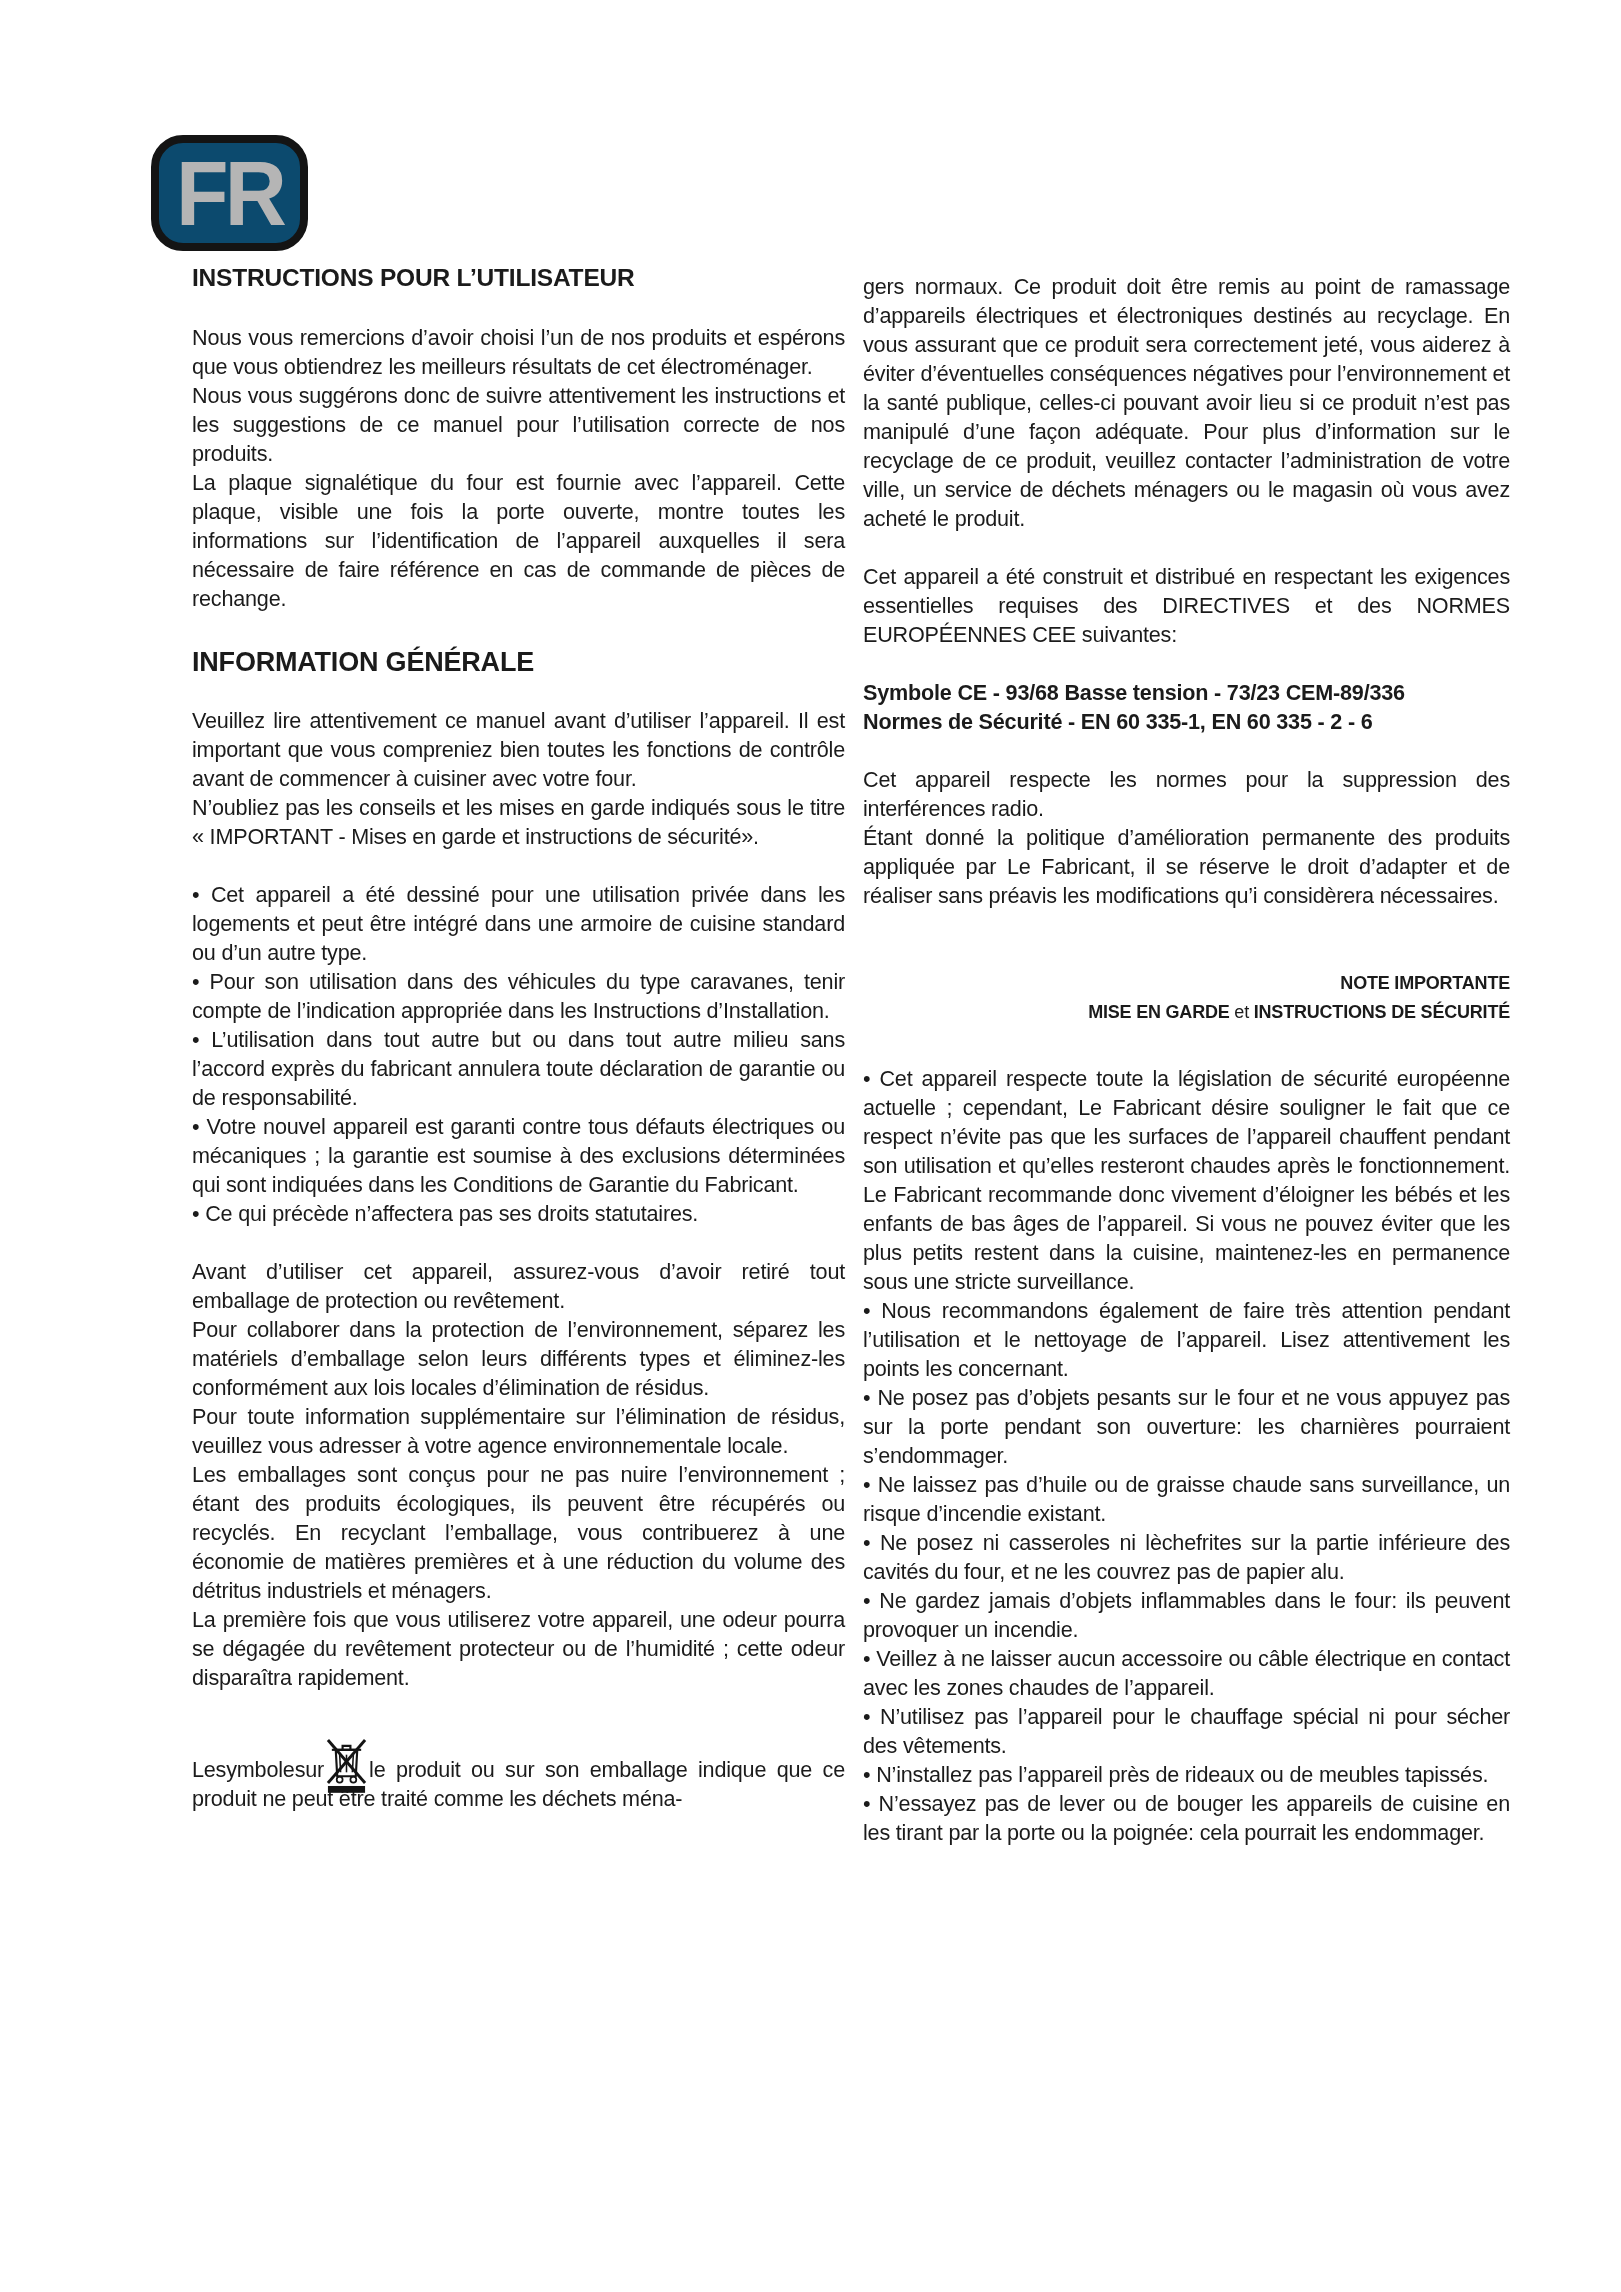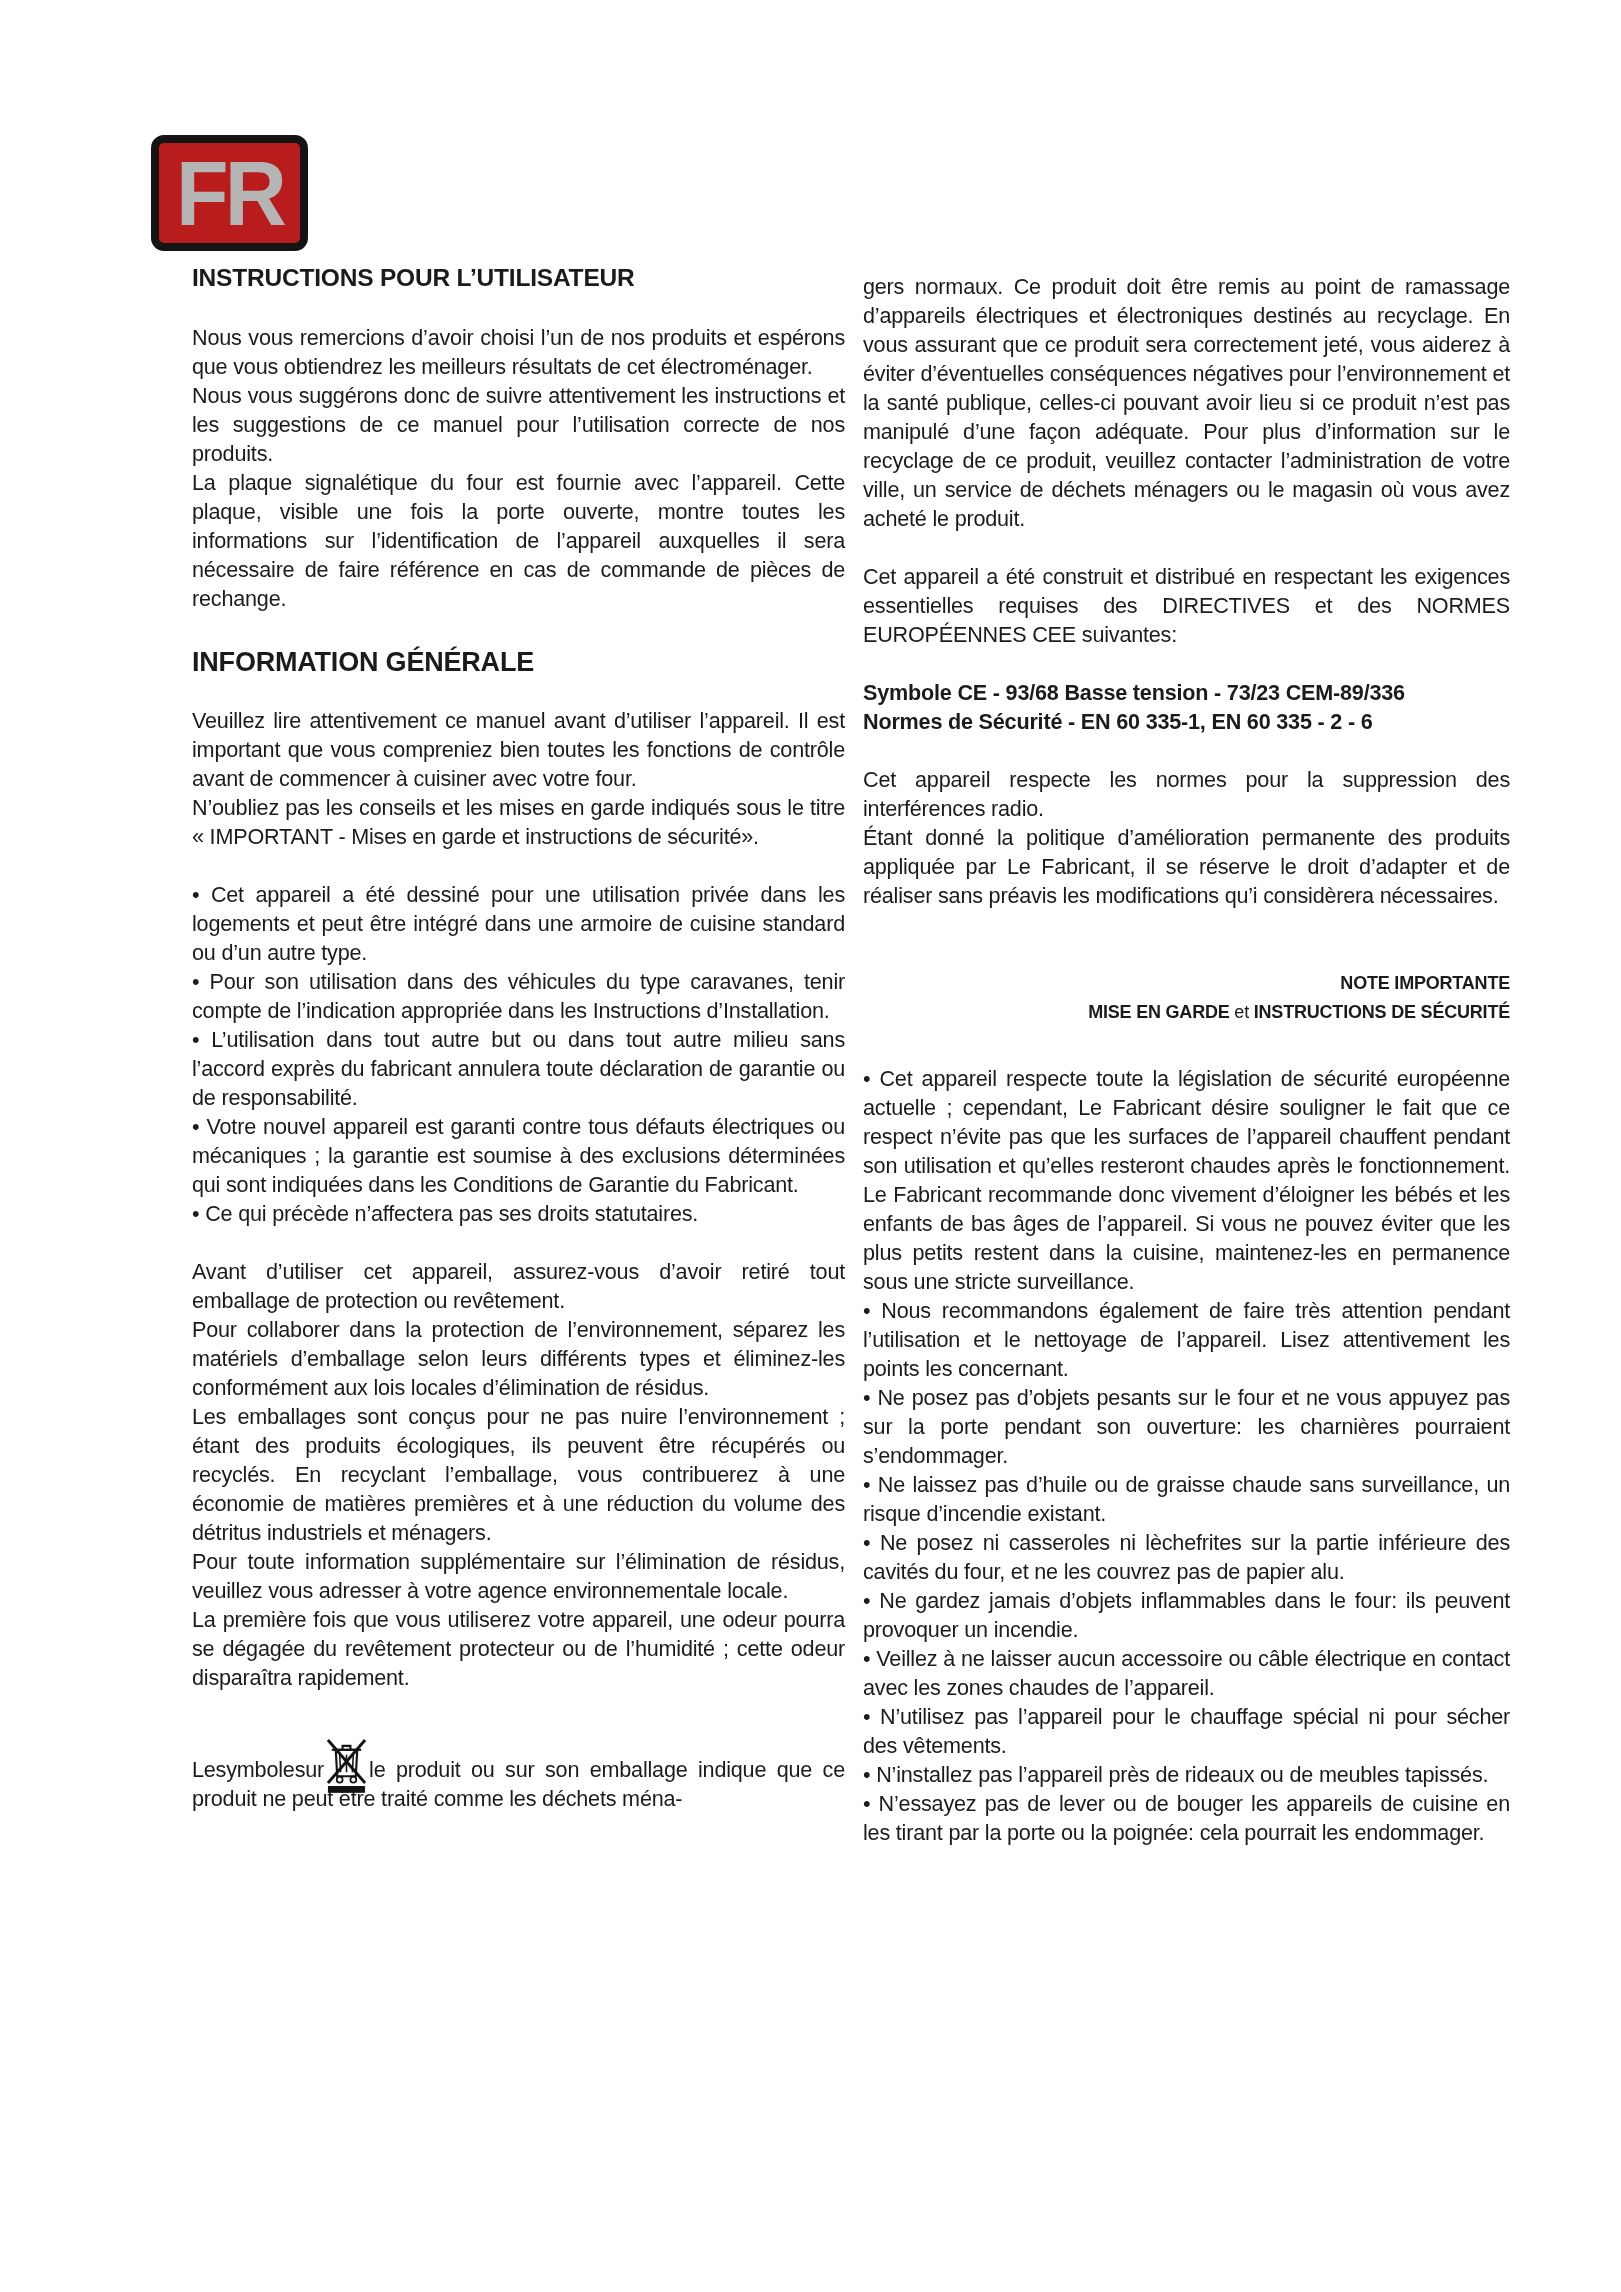--- a/index.html
+++ b/index.html
@@ -14,25 +14,25 @@
   }
 
   
   .fr-badge {
     position: absolute;
     left: 151px;
     top: 135px;
     width: 141px;
     height: 100px;
     border: 8.8px solid #141414;
-    border-radius: 13px;
+    border-radius: 32px;
     display: flex;
     align-items: center;
     justify-content: center;
-    background: #b91c1c;
+    background: #0c4a6e;
   }
   .fr-badge .fr-letters {
     font-size: 86px;
     font-weight: bold;
     color: #b5b5b5;
     letter-spacing: -3.9px;
     line-height: 1;
     transform: scaleY(1.05);
   }
 
@@ -113,22 +113,22 @@
   <p>N’oubliez pas les conseils et les mises en garde indiqués sous le titre « IMPORTANT - Mises en garde et instructions de sécurité».</p>
 
   <p class="gap">• Cet appareil a été dessiné pour une utilisation privée dans les logements et peut être intégré dans une armoire de cuisine standard ou d’un autre type.</p>
   <p>• Pour son utilisation dans des véhicules du type caravanes, tenir compte de l’indication appropriée dans les Instructions d’Installation.</p>
   <p>• L’utilisation dans tout autre but ou dans tout autre milieu sans l’accord exprès du fabricant annulera toute déclaration de garantie ou de responsabilité.</p>
   <p>• Votre nouvel appareil est garanti contre tous défauts électriques ou mécaniques ; la garantie est soumise à des exclusions déterminées qui sont indiquées dans les Conditions de Garantie du Fabricant.</p>
   <p>• Ce qui précède n’affectera pas ses droits statutaires.</p>
 
   <p class="gap">Avant d’utiliser cet appareil, assurez-vous d’avoir retiré tout emballage de protection ou revêtement.</p>
   <p>Pour collaborer dans la protection de l’environnement, séparez les matériels d’emballage selon leurs différents types et éliminez-les conformément aux lois locales d’élimination de résidus.</p>
+  <p>Pour toute information supplémentaire sur l’élimination de résidus, veuillez vous adresser à votre agence environnementale locale.</p>
   <p>Les emballages sont conçus pour ne pas nuire l’environnement ; étant des produits écologiques, ils peuvent être récupérés ou recyclés. En recyclant l’emballage, vous contribuerez à une économie de matières premières et à une réduction du volume des détritus industriels et ménagers.</p>
-  <p>Pour toute information supplémentaire sur l’élimination de résidus, veuillez vous adresser à votre agence environnementale locale.</p>
   <p>La première fois que vous utiliserez votre appareil, une odeur pourra se dégagée du revêtement protecteur ou de l’humidité ; cette odeur disparaîtra rapidement.</p>
 
   <p class="gap-xl"><span>Lesymbolesur</span><span class="icon-slot"><svg viewBox="0 0 44 64" xmlns="http://www.w3.org/2000/svg" fill="none" stroke="#141414">
           <rect x="3" y="55" width="38" height="7" fill="#141414" stroke="none"></rect>
           <path d="M11 18 L33 18 L31.5 45 L12.5 45 Z" stroke-width="2.2"></path>
           <line x1="7" y1="18" x2="37" y2="18" stroke-width="2.2"></line>
           <path d="M18 18 L18 14 L26 14 L26 18" stroke-width="2.2"></path>
           <line x1="15" y1="23" x2="16" y2="41" stroke-width="1.6"></line>
           <line x1="22" y1="23" x2="22" y2="41" stroke-width="1.6"></line>
           <line x1="29" y1="23" x2="28" y2="41" stroke-width="1.6"></line>

